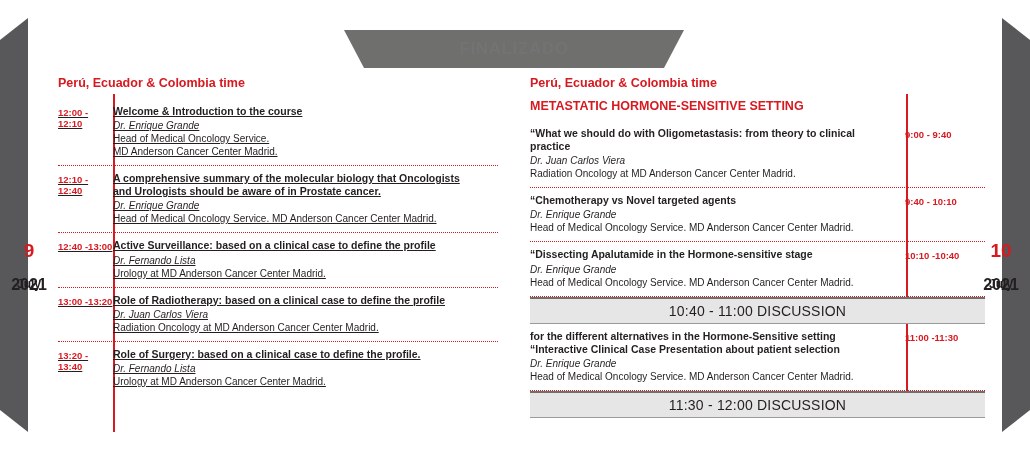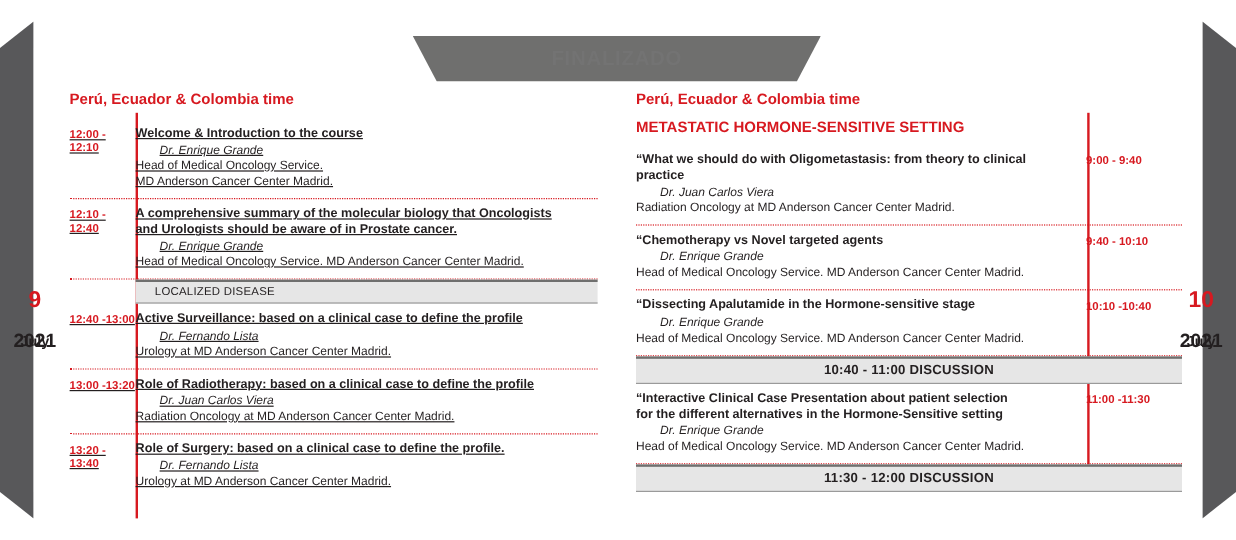--- a/index.html
+++ b/index.html
@@ -147,21 +147,20 @@
     font-weight: bold;
     color: #231f20;
     line-height: 1.25;
   }
   .spk {
     font-size: 10px;
     font-style: italic;
     color: #231f20;
     line-height: 1.3;
     margin-top: 1px;
-    margin-left: 20px;
   }
   .aff {
     font-size: 10px;
     color: #231f20;
     line-height: 1.3;
   }
 
   .band {
     background: #e6e6e6;
     border-top: 2px solid #6f6f6e;
@@ -190,26 +189,25 @@
     font-size: 9.5px;
     color: #d71920;
     font-weight: bold;
     padding-top: 2px;
     padding-left: 14px;
   }
   .rband {
     background: #e6e6e6;
     border-top: 2px solid #6f6f6e;
     border-bottom: 1px solid #9a9a9a;
-    font-size: 11px;
+    font-size: 14px;
     color: #231f20;
     padding: 4px 0;
     text-align: center;
     letter-spacing: 0.2px;
-    font-weight: bold;
   }
 </style>
 </head>
 <body>
 
 <div class="page">
 
   <div class="banner">
     <svg width="340" height="38" viewBox="0 0 340 38">
       <polygon points="0,0 340,0 320,38 20,38" fill="#6f6f6e"></polygon>
@@ -254,21 +252,20 @@
     <div class="item">
       <div class="time">12:10 - 12:40</div>
       <div class="body">
         <div class="ttl">A comprehensive summary of the molecular biology that Oncologists</div>
         <div class="ttl">and Urologists should be aware of in Prostate cancer.</div>
         <div class="spk">Dr. Enrique Grande</div>
         <div class="aff">Head of Medical Oncology Service. MD Anderson Cancer Center Madrid.</div>
       </div>
     </div>
 
-    <div class="band">LOCALIZED DISEASE</div>
 
     <div class="item">
       <div class="time">12:40 -13:00</div>
       <div class="body">
         <div class="ttl">Active Surveillance: based on a clinical case to define the profile</div>
         <div class="spk">Dr. Fernando Lista</div>
         <div class="aff">Urology at MD Anderson Cancer Center Madrid.</div>
       </div>
     </div>
 
@@ -320,22 +317,22 @@
         <div class="spk">Dr. Enrique Grande</div>
         <div class="aff">Head of Medical Oncology Service. MD Anderson Cancer Center Madrid.</div>
       </div>
       <div class="time">10:10 -10:40</div>
     </div>
 
     <div class="rband">10:40 - 11:00  DISCUSSION</div>
 
     <div class="ritem">
       <div class="body">
+        <div class="ttl">for the different alternatives in the Hormone-Sensitive setting</div>
         <div class="ttl">“Interactive Clinical Case Presentation about patient selection</div>
-        <div class="ttl">for the different alternatives in the Hormone-Sensitive setting</div>
         <div class="spk">Dr. Enrique Grande</div>
         <div class="aff">Head of Medical Oncology Service. MD Anderson Cancer Center Madrid.</div>
       </div>
       <div class="time">11:00 -11:30</div>
     </div>
 
     <div class="rband">11:30  - 12:00  DISCUSSION</div>
   </div>
 
 </div>

